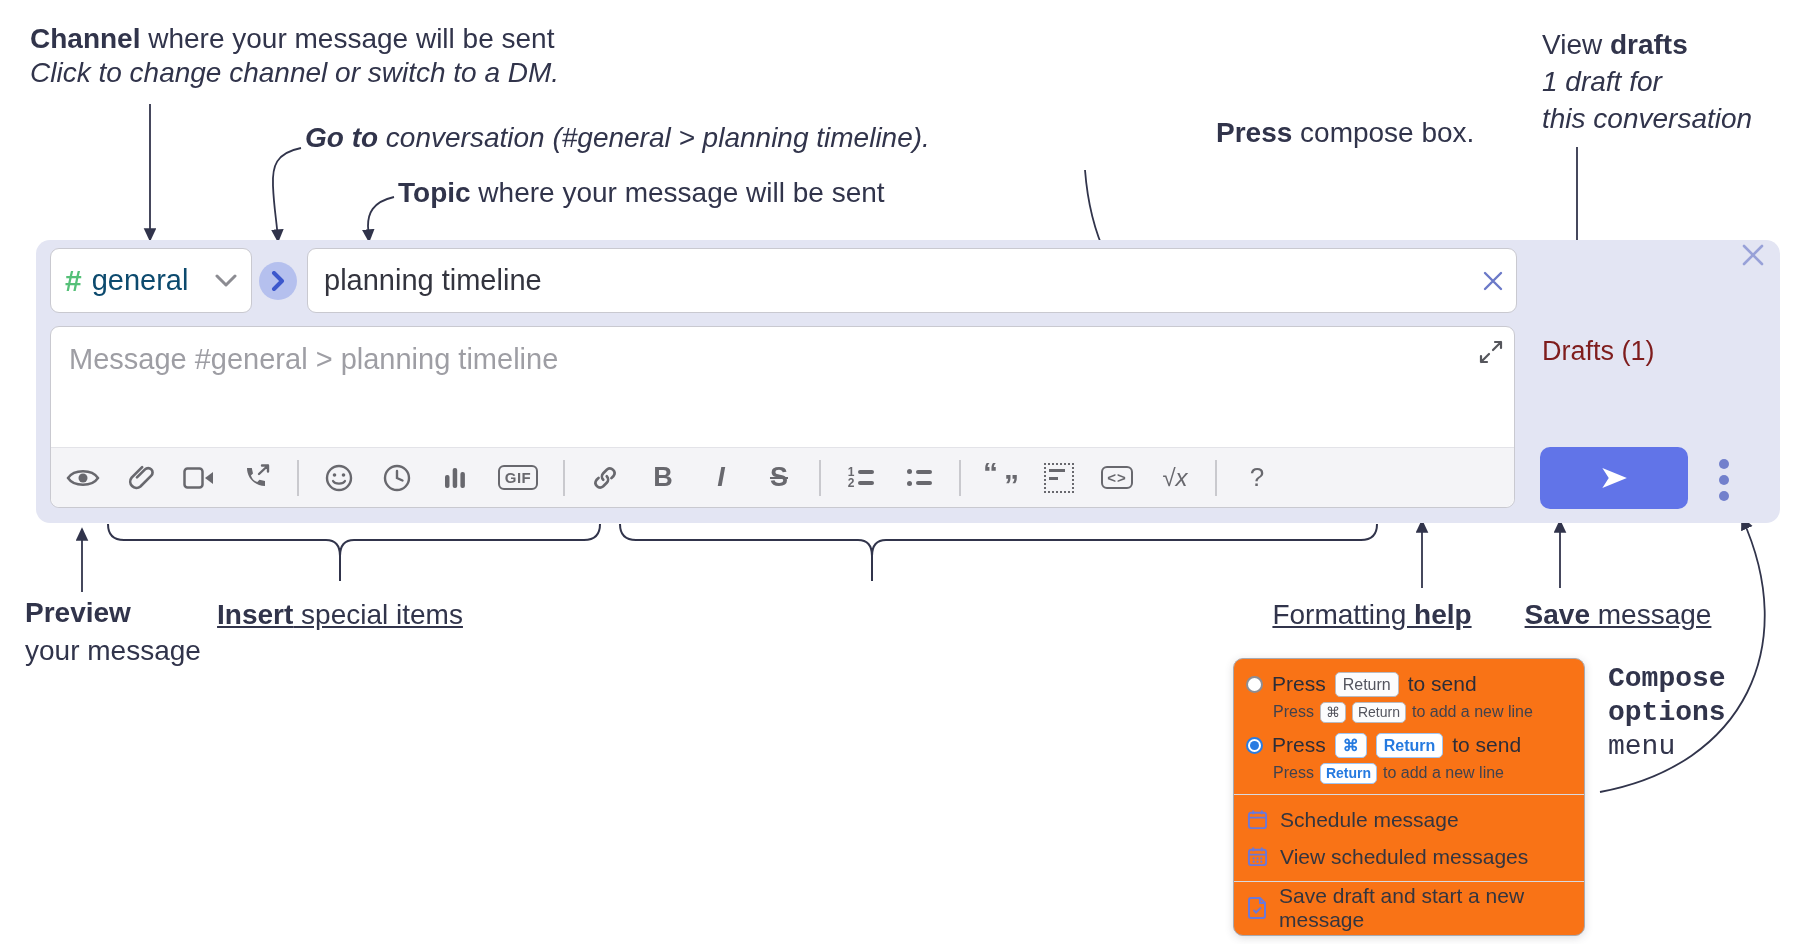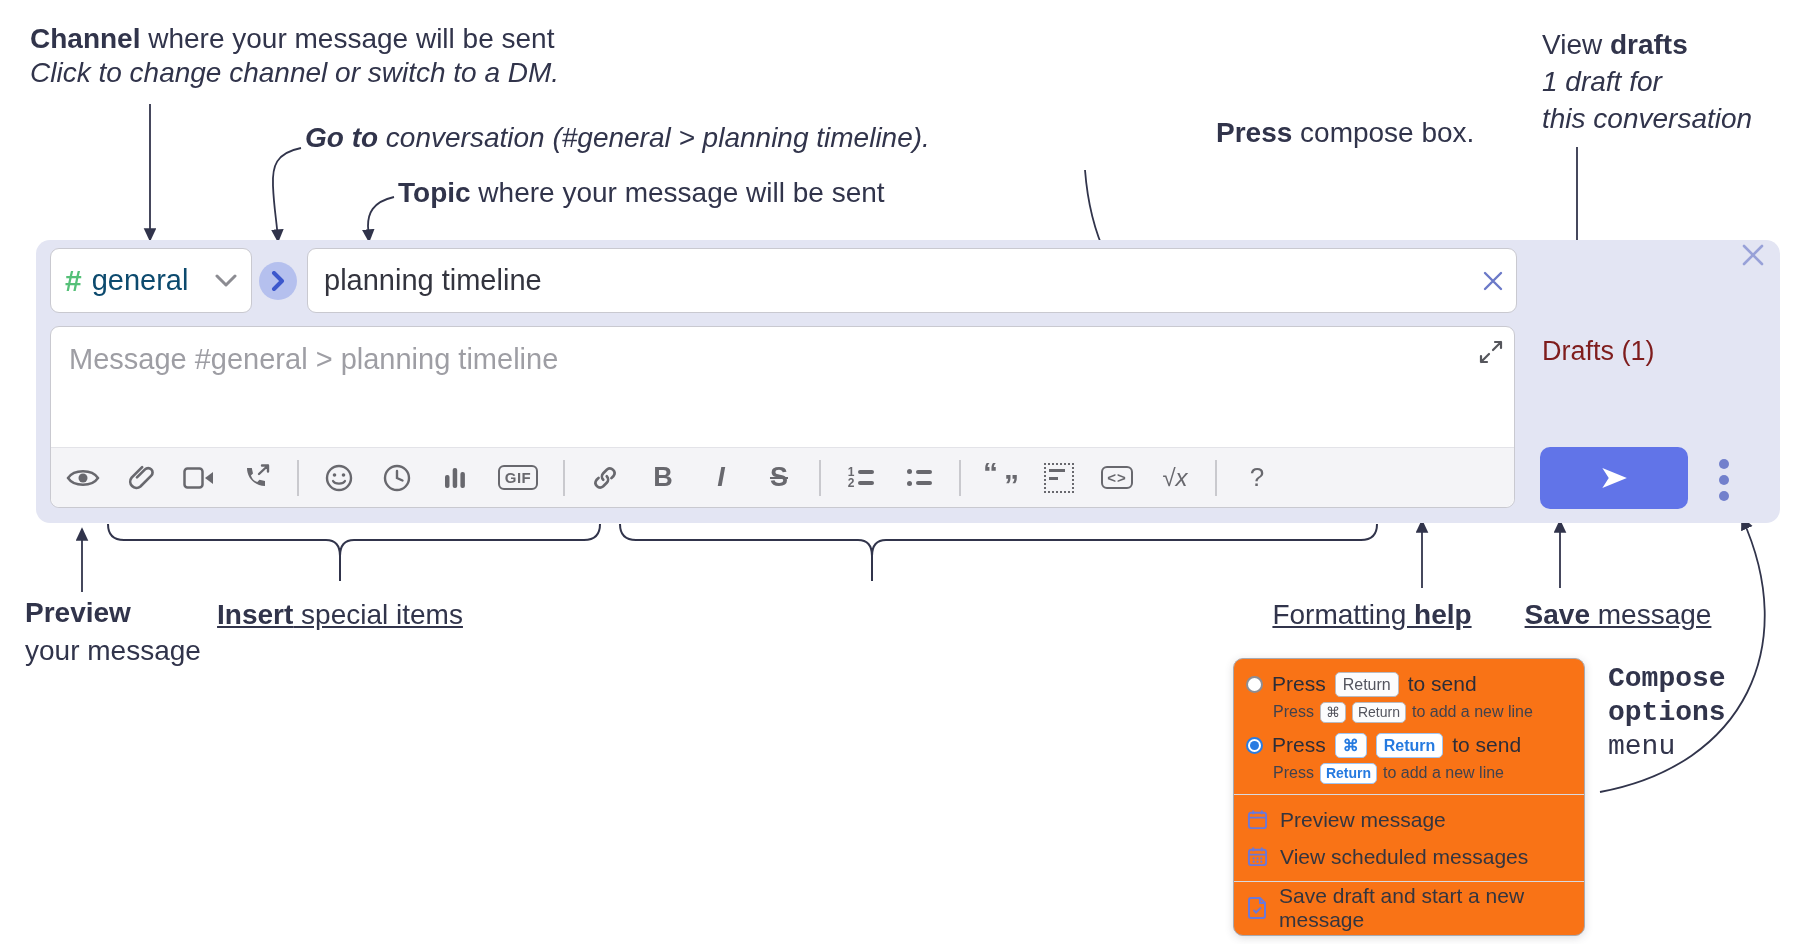--- a/index.html
+++ b/index.html
@@ -324,21 +324,21 @@
     </div>
     <div class="popDiv"></div>
     <div class="mi-gap">
       <div class="menuItem">
         <svg width="21" height="21" viewBox="0 0 22 22">
             <g fill="none" stroke="#6b78d8" stroke-width="2">
               <rect x="2" y="4" width="18" height="16" rx="2.5"></rect>
               <path d="M6.5,1.5 v4 M15.5,1.5 v4 M2,9 h18"></path>
             </g>
           </svg>
-        <span>Preview message</span>
+        <span>Schedule message</span>
       </div>
       <div class="menuItem">
         <svg width="21" height="21" viewBox="0 0 22 22">
             <g fill="none" stroke="#6b78d8" stroke-width="2">
               <rect x="2" y="4" width="18" height="16" rx="2.5"></rect>
               <path d="M6.5,1.5 v4 M15.5,1.5 v4 M2,9 h18"></path>
             </g>
             <g fill="#6b78d8">
               <circle cx="7" cy="13" r="1.2"></circle>
               <circle cx="11" cy="13" r="1.2"></circle>

